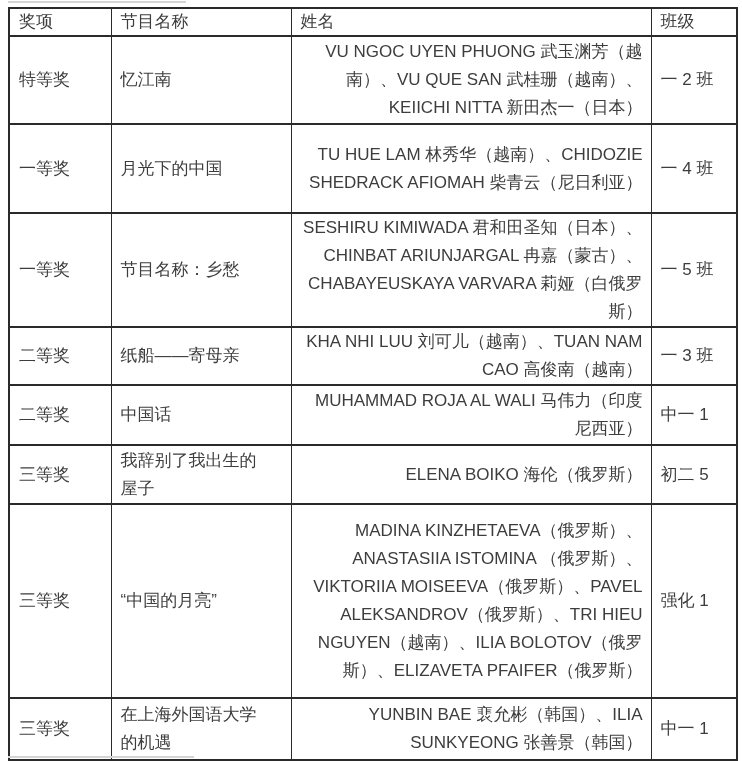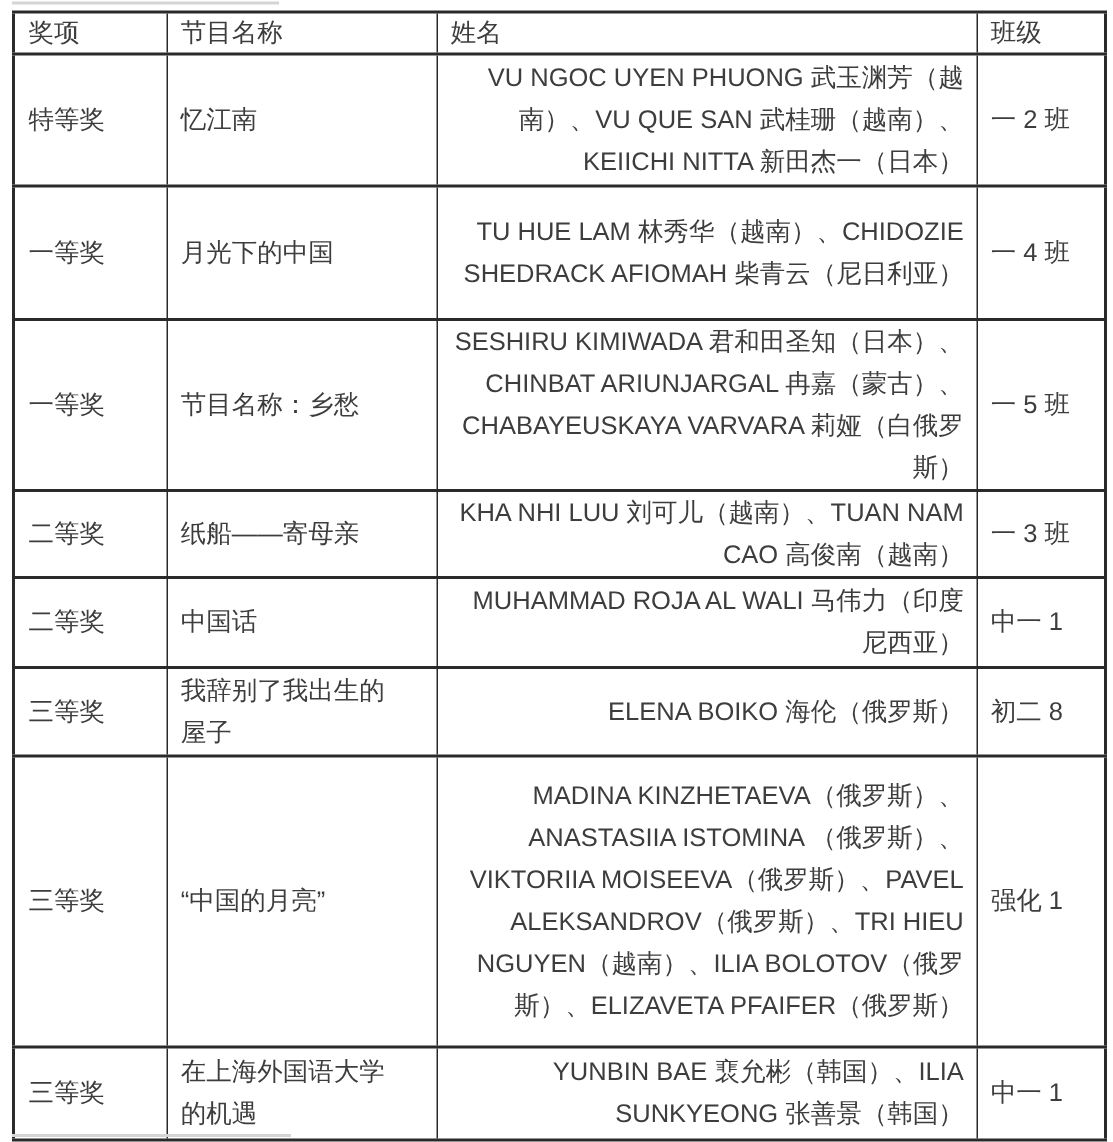--- a/index.html
+++ b/index.html
@@ -113,21 +113,21 @@
     <tr>
       <td class="c-award">二等奖</td>
       <td class="c-program">中国话</td>
       <td class="c-names">MUHAMMAD ROJA AL WALI 马伟力（印度尼西亚）</td>
       <td class="c-class">中一 1</td>
     </tr>
     <tr>
       <td class="c-award">三等奖</td>
       <td class="c-program">我辞别了我出生的屋子</td>
       <td class="c-names">ELENA BOIKO 海伦（俄罗斯）</td>
-      <td class="c-class">初二 8</td>
+      <td class="c-class">初二 5</td>
     </tr>
     <tr>
       <td class="c-award">三等奖</td>
       <td class="c-program">“中国的月亮”</td>
       <td class="c-names">MADINA KINZHETAEVA（俄罗斯）、ANASTASIIA ISTOMINA （俄罗斯）、VIKTORIIA MOISEEVA（俄罗斯）、PAVEL ALEKSANDROV（俄罗斯）、TRI HIEU NGUYEN（越南）、ILIA BOLOTOV（俄罗斯）、ELIZAVETA PFAIFER（俄罗斯）</td>
       <td class="c-class">强化 1</td>
     </tr>
     <tr>
       <td class="c-award">三等奖</td>
       <td class="c-program">在上海外国语大学的机遇</td>

